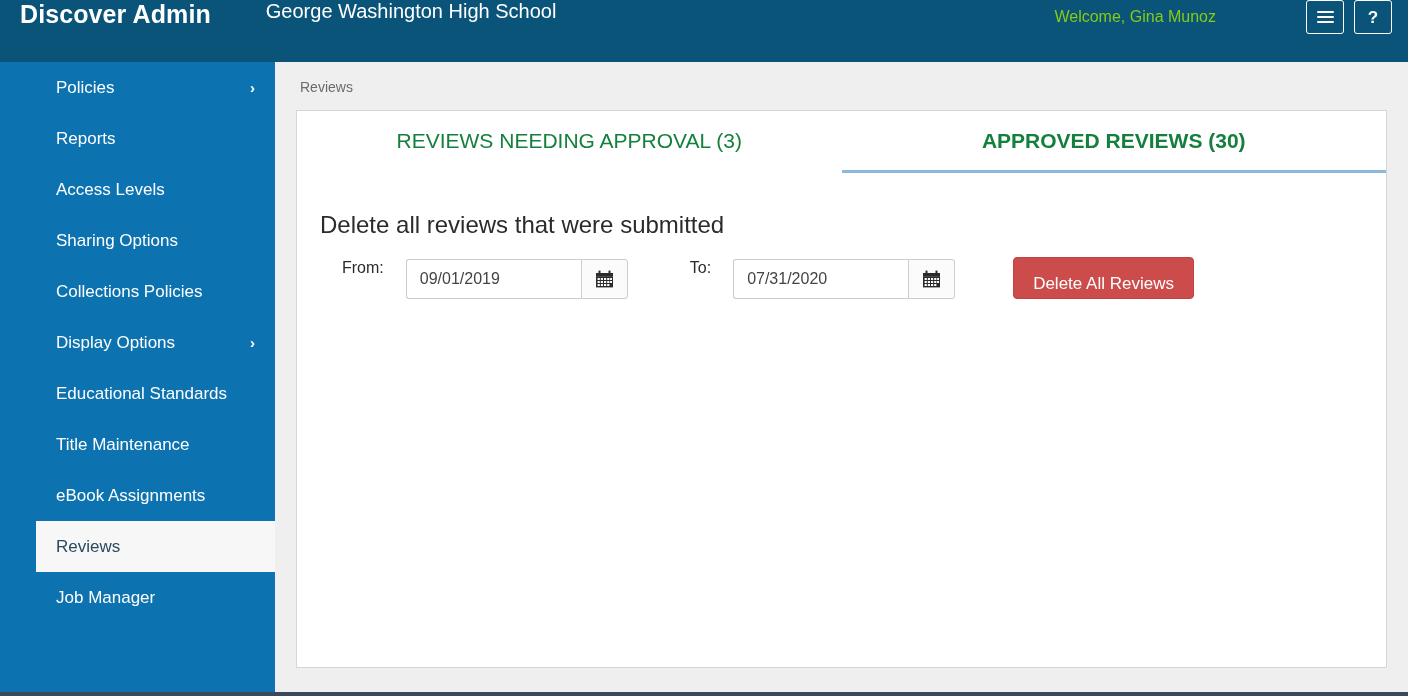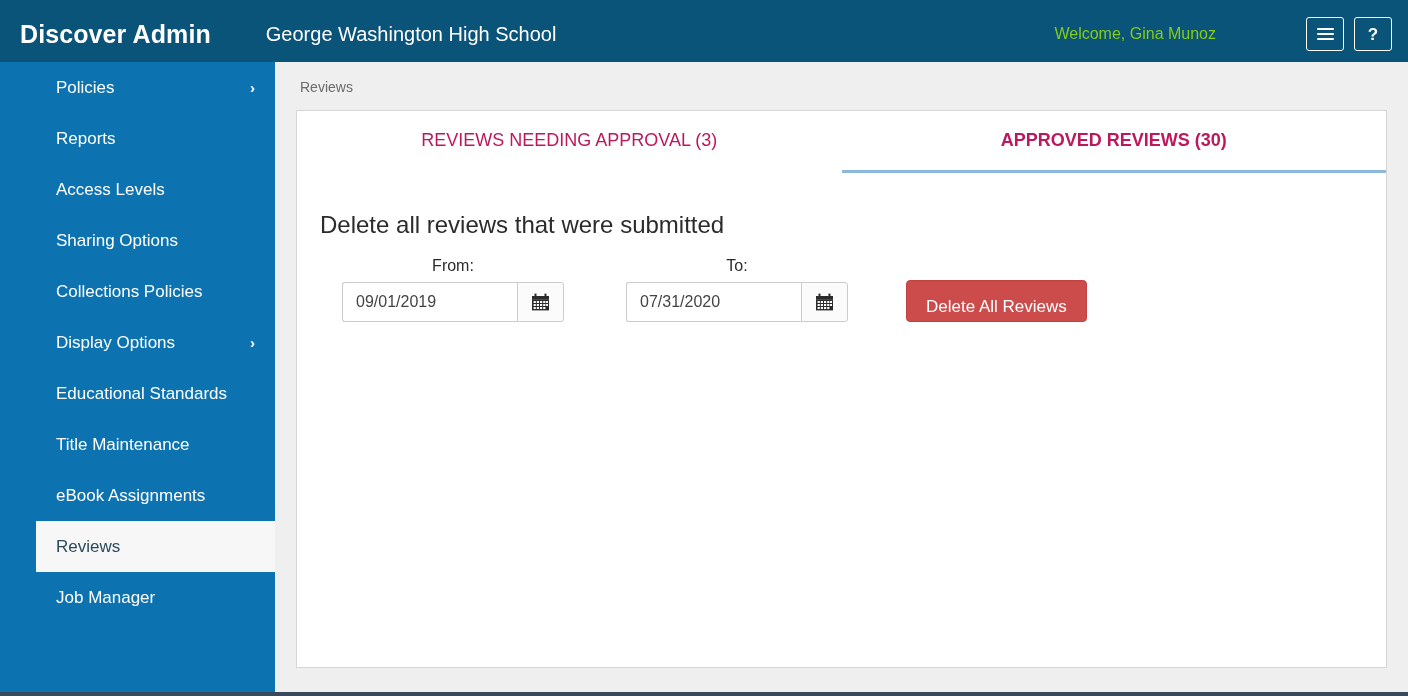--- a/index.html
+++ b/index.html
@@ -20,21 +20,21 @@
   }
 
   
   .header {
     position: absolute;
     top: 0; left: 0;
     width: 1408px;
     height: 68px;
     background: #0a5379;
     display: flex;
-    align-items: center;
+    align-items: flex-start;
   }
   .brand {
     margin-left: 20px;
     font-size: 25px;
     font-weight: bold;
     color: #ffffff;
     letter-spacing: 0.1px;
     white-space: nowrap;
   }
   .school-name {
@@ -138,22 +138,22 @@
   .tabs {
     display: flex;
     height: 62px;
     border-bottom: 1px solid #d6d6d6;
   }
   .tab {
     flex: 1;
     display: flex;
     align-items: center;
     justify-content: center;
-    font-size: 18px;
-    color: #be185d;
+    font-size: 21px;
+    color: #15803d;
     cursor: pointer;
     background: #ffffff;
     border-bottom: 3px solid transparent;
     margin-bottom: -1px;
     white-space: nowrap;
   }
   .tab.active {
     font-weight: bold;
     border-bottom: 3px solid #8cb9d9;
   }
@@ -164,23 +164,22 @@
     color: #2b2b2b;
     font-weight: normal;
   }
   .field-row {
     display: flex;
     align-items: flex-end;
     margin-top: 18px;
   }
   .field {
     display: flex;
-    flex-direction: column;
+    flex-direction: row;
     margin-right: 40px;
-    align-items: center;
   }
   .field-label {
     font-size: 16px;
     color: #2b2b2b;
     margin-bottom: 7px;
     margin-left: 22px;
   }
   .input-group {
     display: flex;
     margin-left: 22px;

